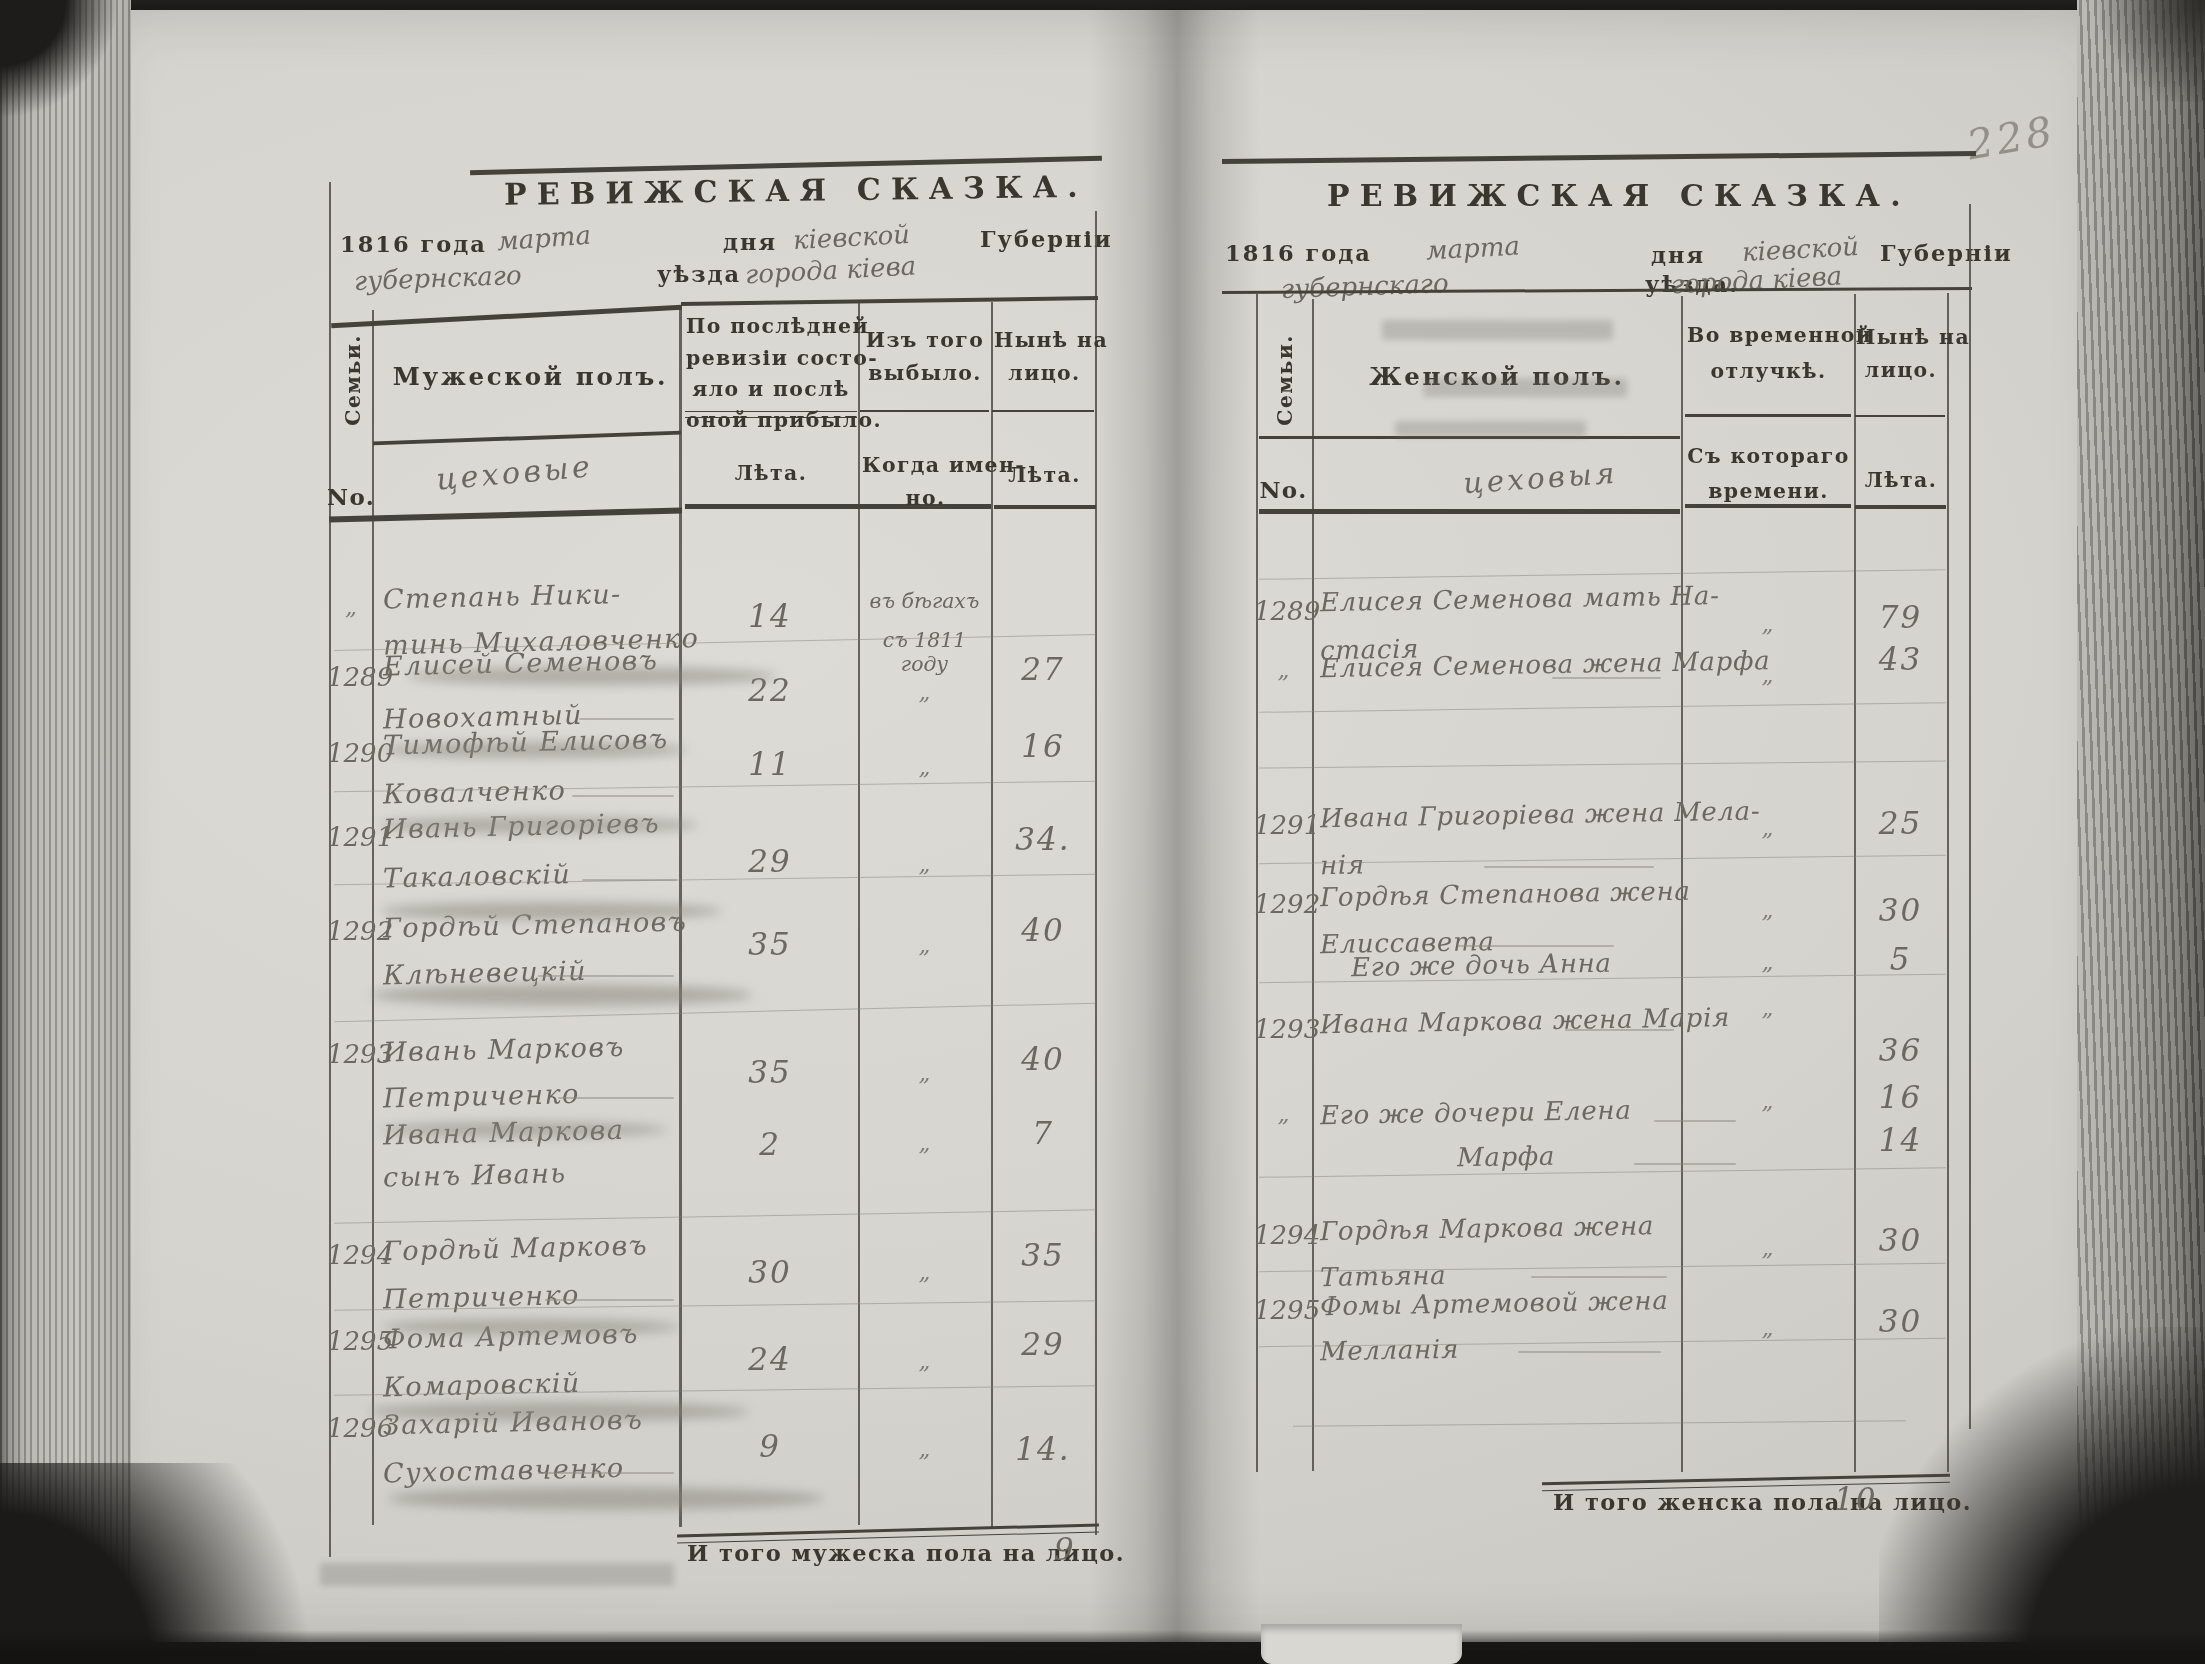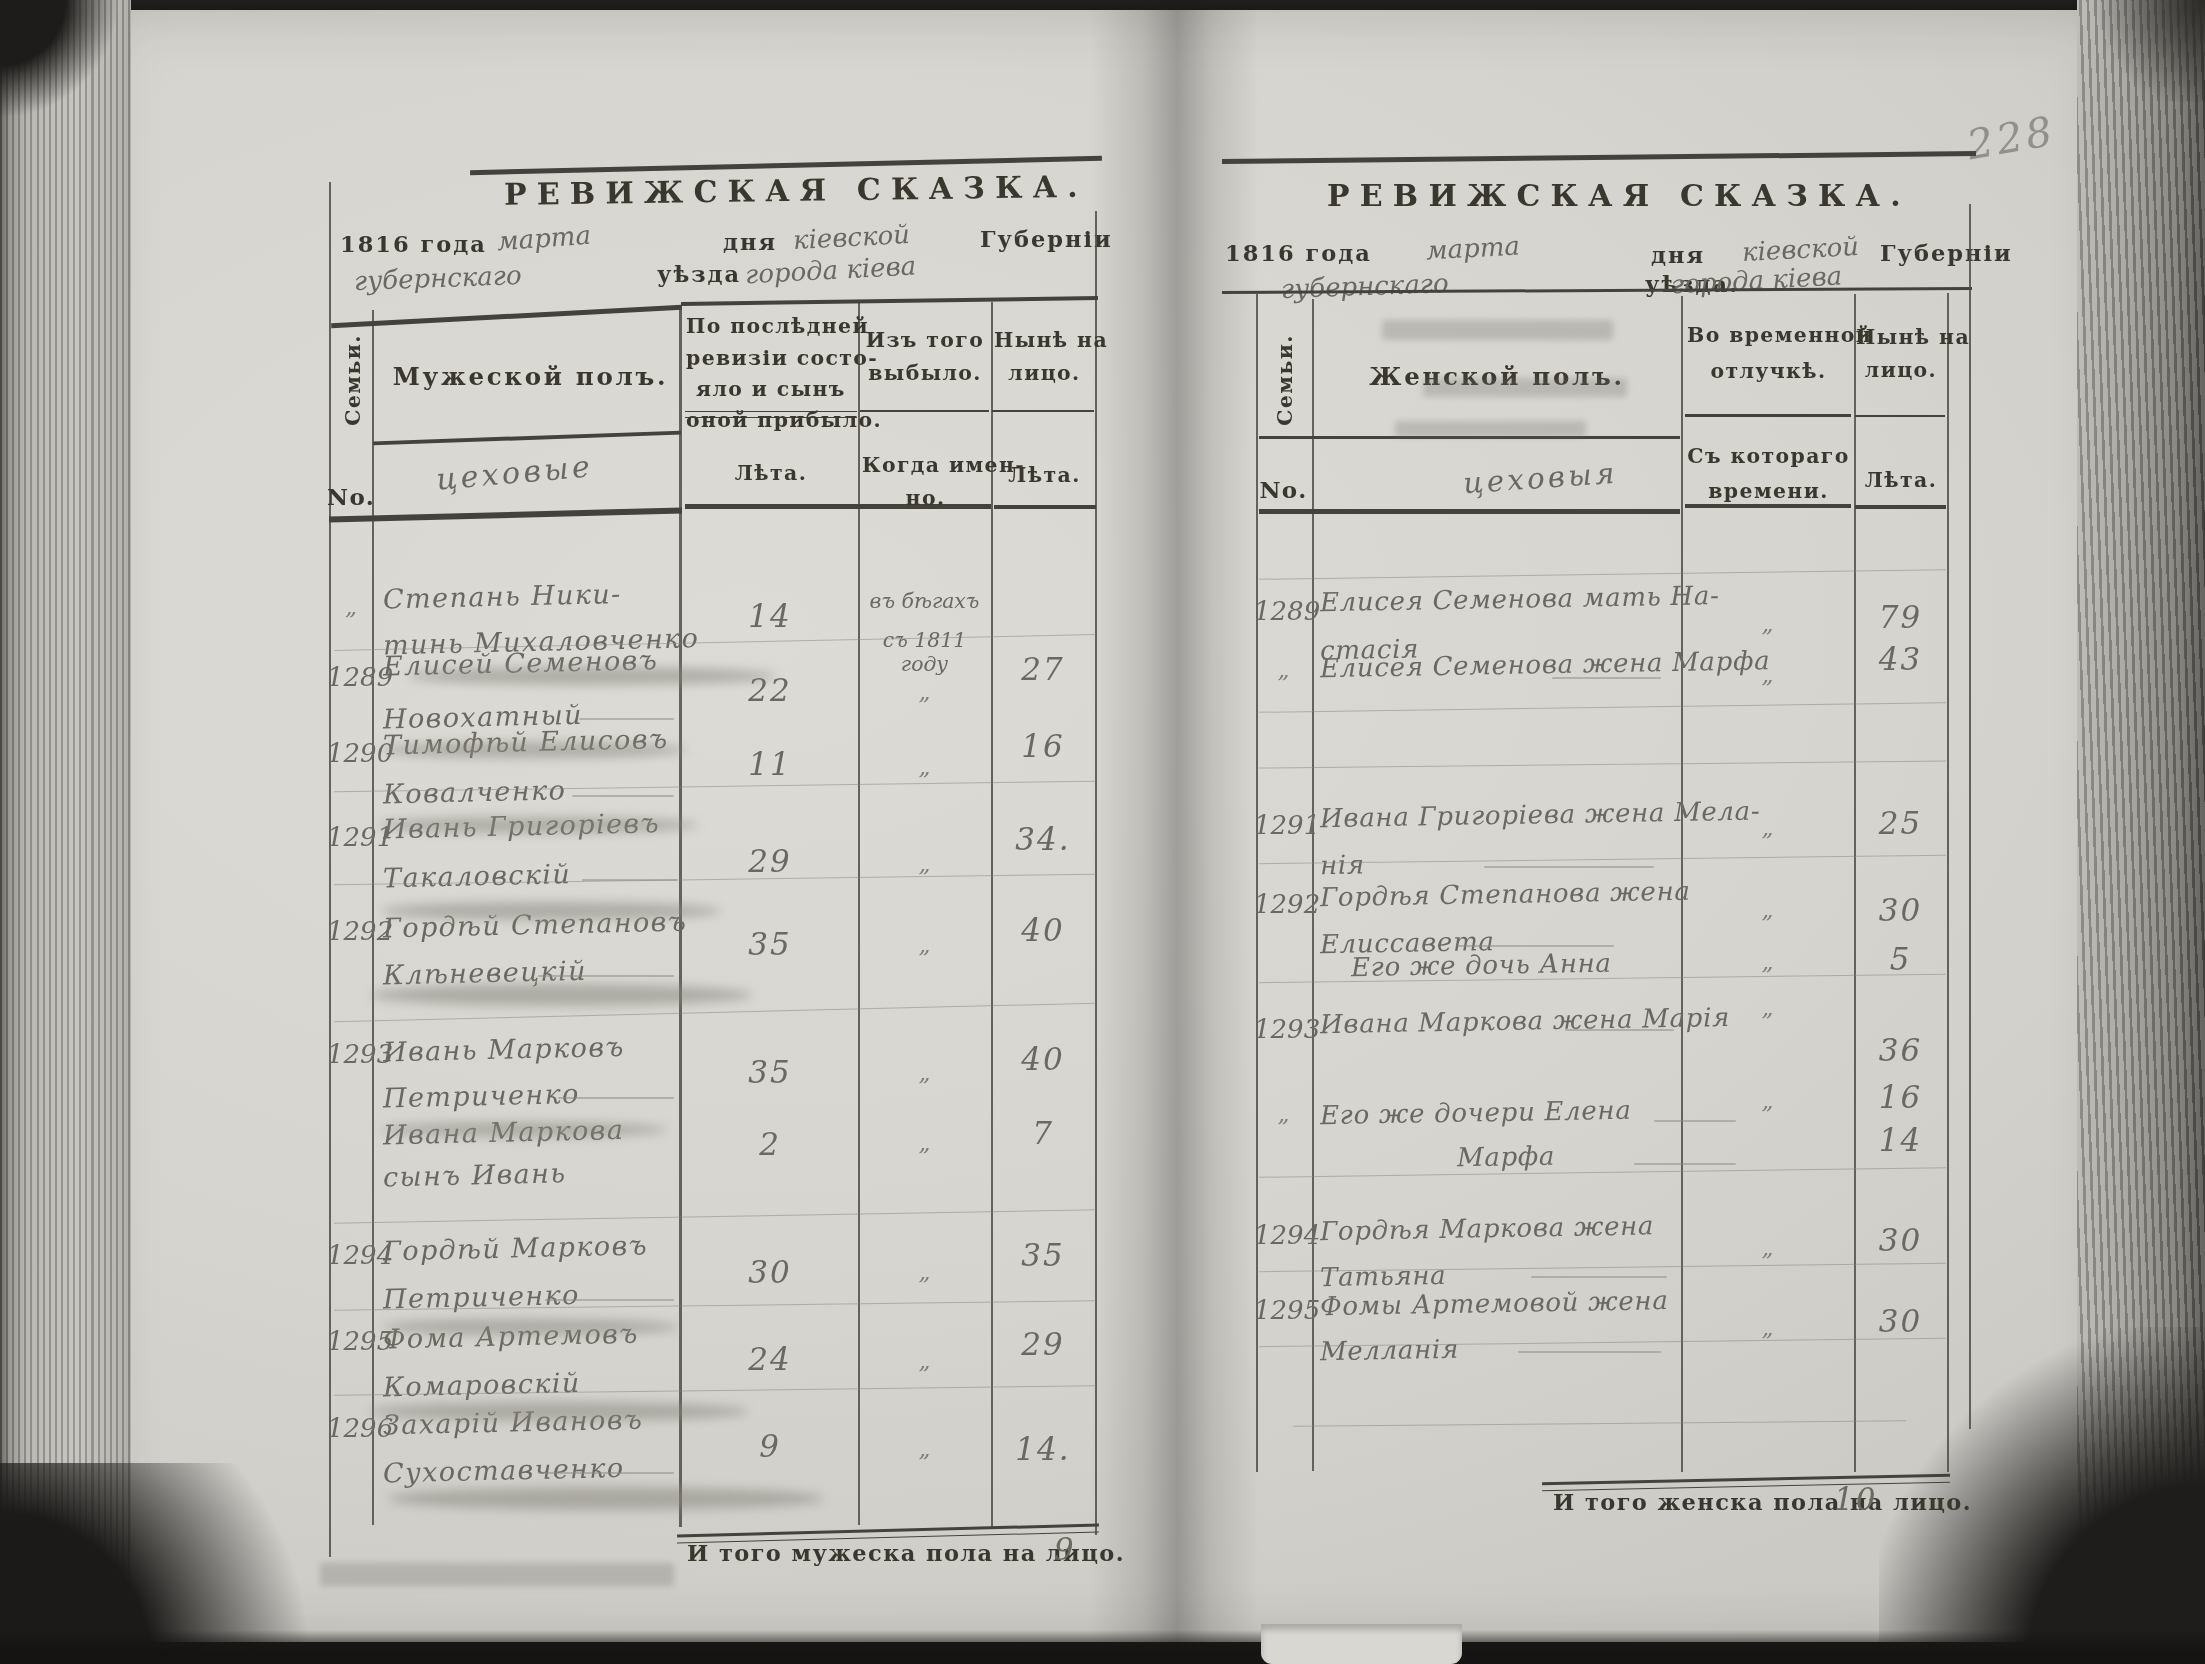--- a/index.html
+++ b/index.html
@@ -104,21 +104,21 @@
   <div class="abs hline" style="left:860px;top:410px;width:129px;height:2px;"></div>
   <div class="abs hline" style="left:992px;top:410px;width:102px;height:2px;"></div>
   <div class="abs hline" style="left:329px;top:512px;width:353px;height:6.1px;transform:rotate(-1.5deg);"></div>
   <div class="abs hline" style="left:685px;top:504px;width:306px;height:4.8px;"></div>
   <div class="abs hline" style="left:994px;top:505px;width:102px;height:4.1px;"></div>
 
   <div class="abs pr hdr vert-label" style="left:294px;top:368px;width:117px;">Семьи.</div>
   <div class="abs pr hdr-big" style="left:381px;top:362px;width:299px;">Мужеской полъ.</div>
   <div class="abs pr hdr" style="left:686px;top:314px;width:170px;">По послѣдней</div>
   <div class="abs pr hdr" style="left:686px;top:346px;width:170px;">ревизіи состо-</div>
-  <div class="abs pr hdr" style="left:686px;top:377px;width:170px;">яло и сынъ</div>
+  <div class="abs pr hdr" style="left:686px;top:377px;width:170px;">яло и послѣ</div>
   <div class="abs pr hdr" style="left:686px;top:408px;width:170px;">оной прибыло.</div>
   <div class="abs pr hdr" style="left:861px;top:328px;width:128px;">Изъ того</div>
   <div class="abs pr hdr" style="left:861px;top:361px;width:128px;">выбыло.</div>
   <div class="abs pr hdr" style="left:994px;top:328px;width:101px;">Нынѣ на</div>
   <div class="abs pr hdr" style="left:994px;top:361px;width:101px;">лицо.</div>
   <div class="abs pr hdr" style="left:327px;top:483px;width:48px;font-size:23px;">No.</div>
   <div class="abs hw" style="left:436px;top:455px;font-size:30px;letter-spacing:3.4px;transform:rotate(-5deg);">цеховые</div>
   <div class="abs pr hdr" style="left:686px;top:461px;width:170px;">Лѣта.</div>
   <div class="abs pr hdr" style="left:862px;top:453px;width:127px;">Когда имен-</div>
   <div class="abs pr hdr" style="left:862px;top:486px;width:127px;">но.</div>

